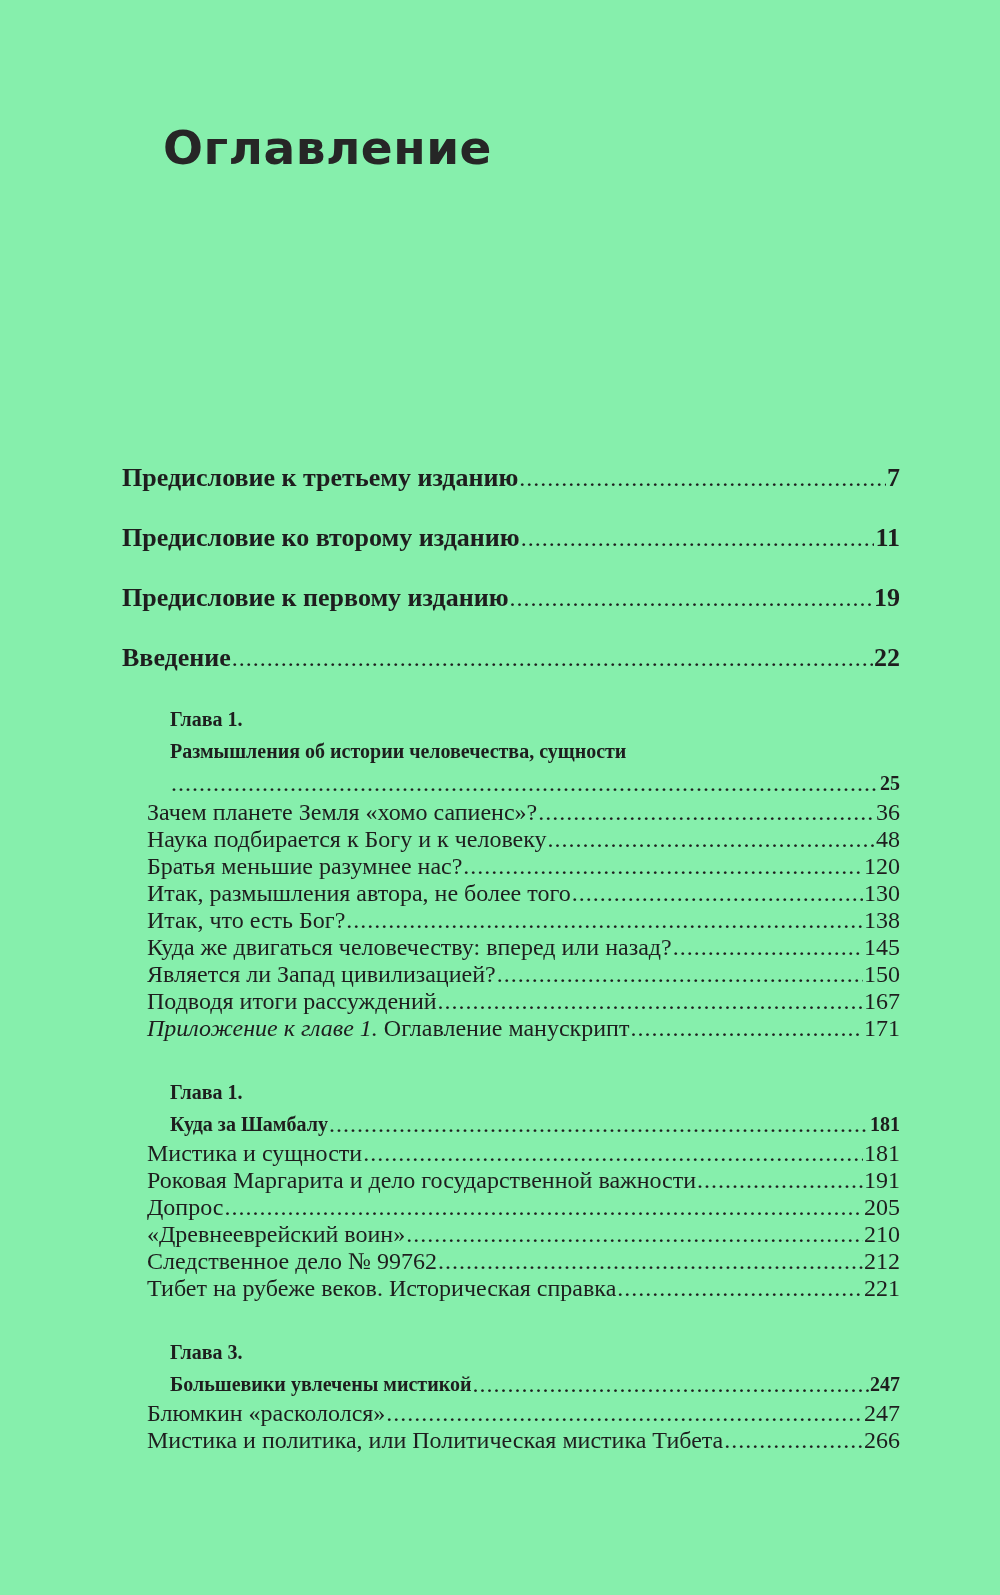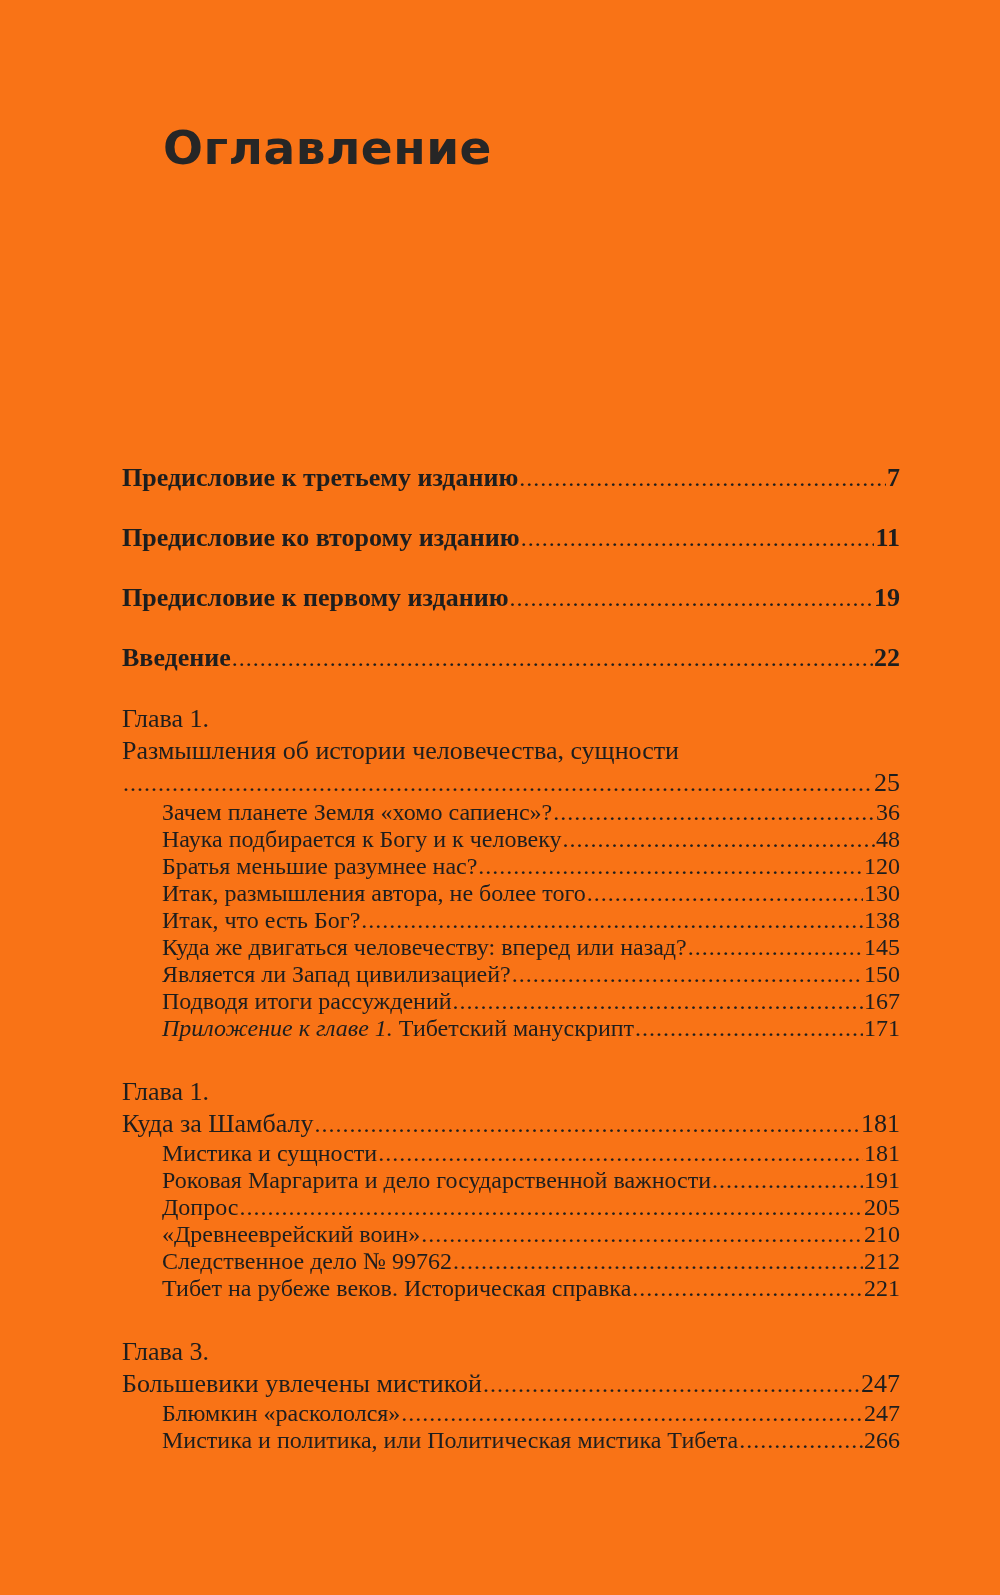--- a/index.html
+++ b/index.html
@@ -1,21 +1,21 @@
 <!DOCTYPE html>
 <html><head>
 <meta charset="utf-8">
 <style>
   * { margin: 0; padding: 0; box-sizing: border-box; }
   html, body { background: #e9e9e9; }
   .page {
     position: relative;
     width: 1000px;
     height: 1595px;
-    background: #f97316;
+    background: #86efac;
     color: #1e1e1e;
     font-family: "Liberation Serif", serif;
     overflow: hidden;
     margin: 0 auto;
     padding-left: 12px;
   }
   .doc-title {
     position: absolute;
     left: 163px;
     top: 122px;
@@ -55,31 +55,32 @@
     font-weight: bold;
     font-size: 26px;
     line-height: 30px;
     margin-bottom: 30px;
   }
   .fm-row .dots { font-size: 24px; }
 
   
   .chapter { margin-bottom: 34px; }
   .ch-line {
-    font-weight: normal;
-    font-size: 26px;
+    font-weight: bold;
+    font-size: 20px;
     line-height: 32px;
+    margin-left: 48px;
   }
   .ch-line .dots { font-size: 24px; }
 
   
   .entry {
     font-size: 24px;
     line-height: 27px;
-    margin-left: 40px;
+    margin-left: 25px;
   }
   .entry em { }
 </style>
 </head>
 <body>
 
 <div class="page">
 
   <h1 class="doc-title">Оглавление</h1>
 
@@ -147,21 +148,21 @@
         <span class="label">Является ли Запад цивилизацией?</span>
         <span class="dots"></span>
         <span class="page-num">150</span>
       </div>
       <div class="row entry">
         <span class="label">Подводя итоги рассуждений</span>
         <span class="dots"></span>
         <span class="page-num">167</span>
       </div>
       <div class="row entry">
-        <span class="label"><em>Приложение к главе 1.</em> <span>Тибетский манускрипт</span></span>
+        <span class="label"><em>Приложение к главе 1.</em> <span>Оглавление манускрипт</span></span>
         <span class="dots"></span>
         <span class="page-num">171</span>
       </div>
     </div>
 
     <div class="chapter">
       <div class="ch-line">Глава 1.</div>
       <div class="row ch-line">
         <span class="label">Куда за Шамбалу</span>
         <span class="dots"></span>

